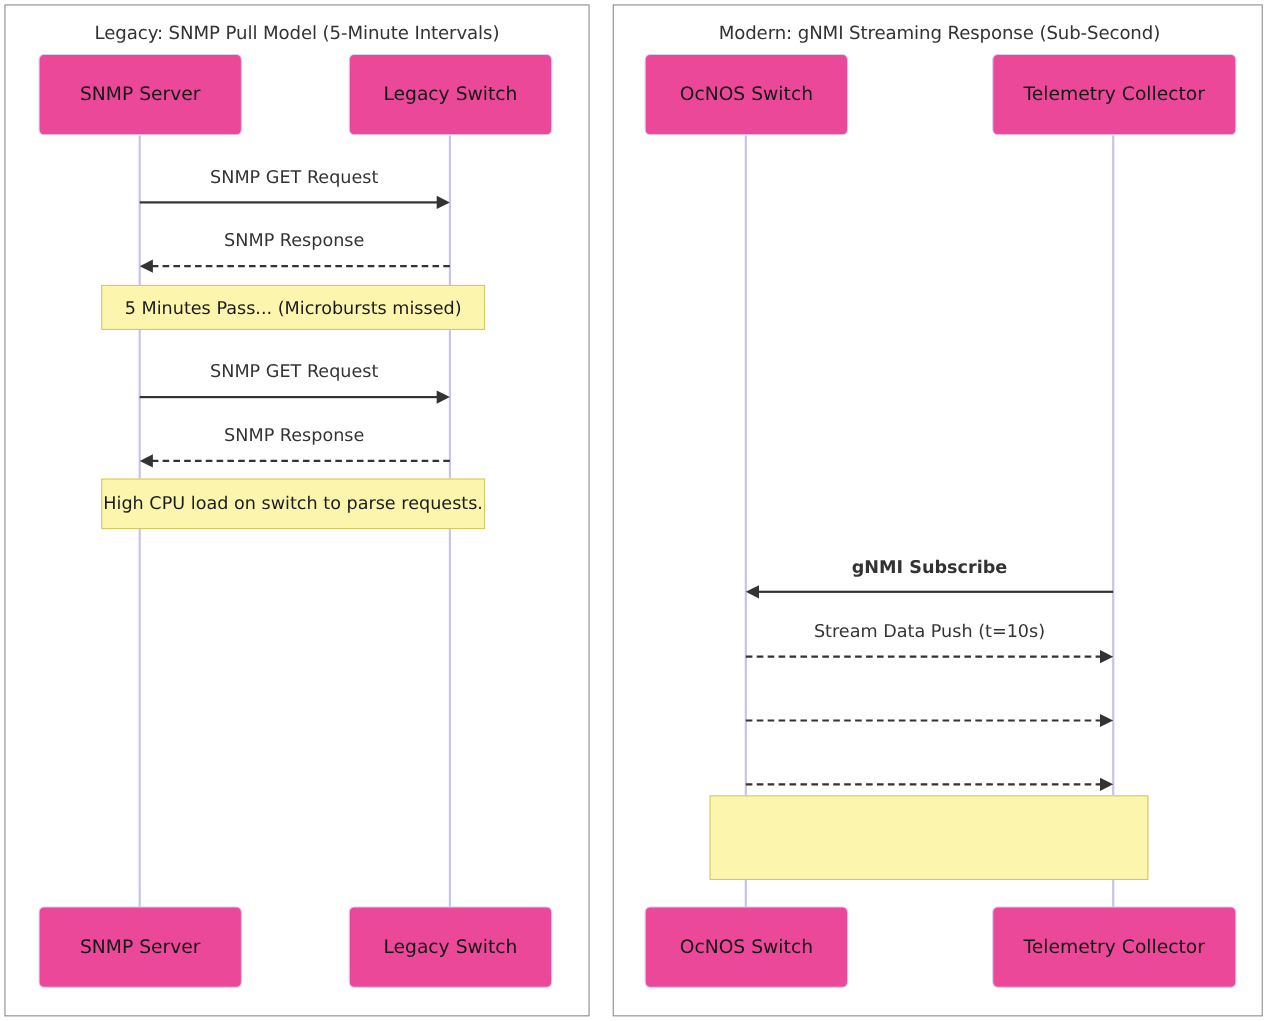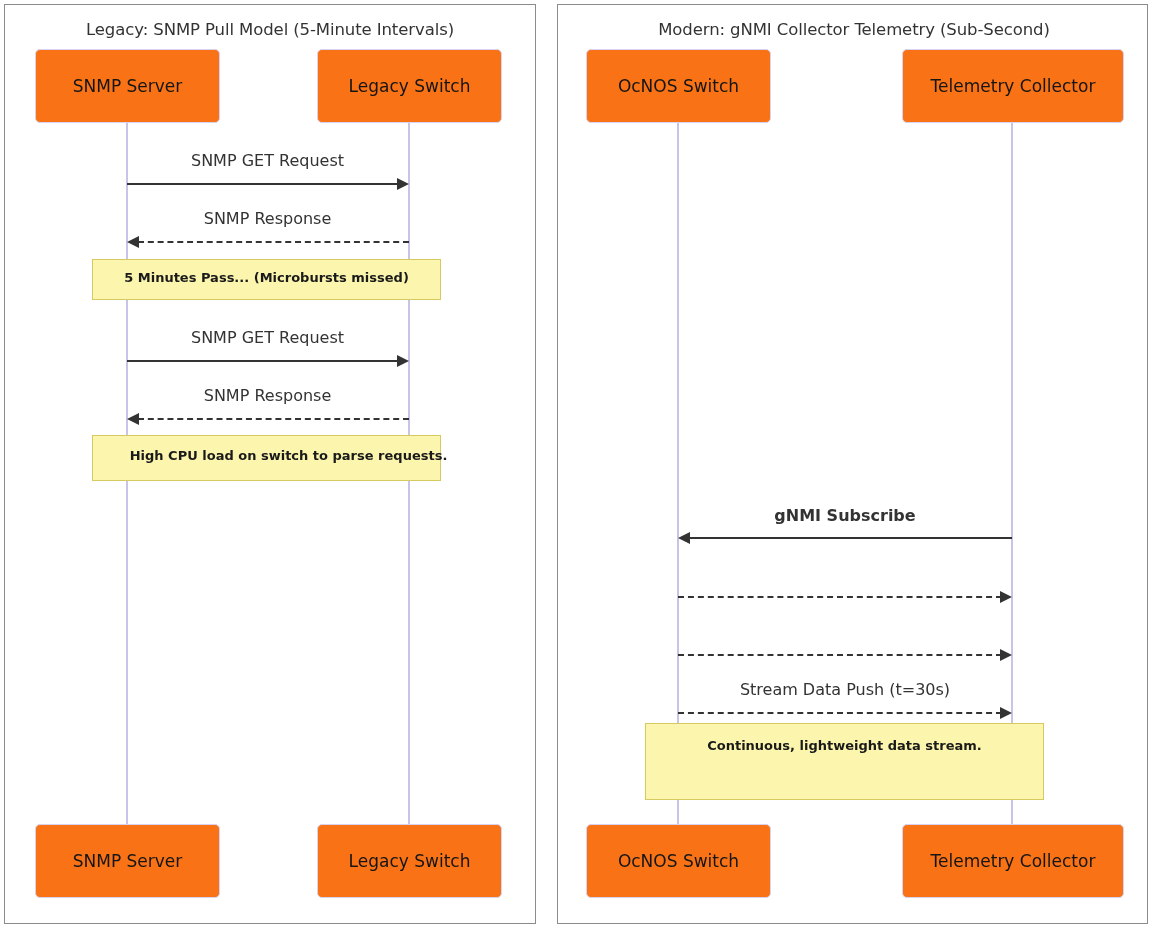--- a/index.html
+++ b/index.html
@@ -40,21 +40,21 @@
 
   .lifeline {
     position: absolute;
     width: 2px;
     background: #c8c4e8;
   }
 
   .participant {
     position: absolute;
     box-sizing: border-box;
-    background: #f97316;
+    background: #ec4899;
     border: 1.4px solid #d6d2ef;
     border-radius: 5px;
     display: flex;
     align-items: center;
     justify-content: center;
     font-size: 17px;
     color: #151515;
     white-space: nowrap;
   }
 
@@ -89,25 +89,24 @@
     box-sizing: border-box;
     background: #fbf5ad;
     border: 1.4px solid #d6c95f;
     display: flex;
     align-items: center;
     justify-content: center;
   }
   .note-text {
     position: absolute;
     text-align: center;
-    font-size: 13px;
+    font-size: 16px;
     color: #1a1a1a;
     white-space: nowrap;
     line-height: 1.35;
-    font-weight: bold;
   }
 </style>
 </head>
 <body>
 
 <div class="canvas">
 
   <div class="panel" id="panel-left"></div>
 
   <div class="diagram-title" style="left:36px; top:20px; width:468px;">Legacy: SNMP Pull Model (5-Minute Intervals)</div>
@@ -135,60 +134,60 @@
 
   <div class="msg-label" style="left:127px; top:328px; width:281px;">SNMP GET Request</div>
   <div class="arrow-line" style="left:127px; top:360px; width:272px;"></div>
   <div class="arrow-head right" style="left:397px; top:355px;"></div>
 
   <div class="msg-label" style="left:127px; top:386px; width:281px;">SNMP Response</div>
   <div class="arrow-line dotted" style="left:138px; top:418px; width:271px;"></div>
   <div class="arrow-head left" style="left:127px; top:413px;"></div>
 
   <div class="note" style="left:92px; top:435px; width:349px; height:46px;"></div>
-  <div class="note-text" style="left:92px; top:447px; width:349px;padding-left:22px;">High CPU load on switch to parse requests.</div>
+  <div class="note-text" style="left:92px; top:447px; width:349px;">High CPU load on switch to parse requests.</div>
 
   <div class="participant" style="left:35px; top:824px; width:185px; height:74px;">
     <span>SNMP Server</span>
   </div>
   <div class="participant" style="left:317px; top:824px; width:185px; height:74px;">
     <span>Legacy Switch</span>
   </div>
 
   <div class="panel" id="panel-right"></div>
 
-  <div class="diagram-title" style="left:589px; top:20px; width:530px;">Modern: gNMI Collector Telemetry (Sub-Second)</div>
+  <div class="diagram-title" style="left:589px; top:20px; width:530px;">Modern: gNMI Streaming Response (Sub-Second)</div>
 
   <div class="lifeline" style="left:677px; top:123px; height:703px;"></div>
   <div class="lifeline" style="left:1011px; top:123px; height:703px;"></div>
 
   <div class="participant" style="left:586px; top:49px; width:185px; height:74px;">
     <span>OcNOS Switch</span>
   </div>
   <div class="participant" style="left:902px; top:49px; width:222px; height:74px;">
     <span>Telemetry Collector</span>
   </div>
 
   <div class="msg-label" style="left:678px; top:506px; width:334px;font-weight:bold;">gNMI Subscribe</div>
   <div class="arrow-line" style="left:689px; top:537px; width:323px;"></div>
   <div class="arrow-head left" style="left:678px; top:532px;"></div>
 
+  <div class="msg-label" style="left:678px; top:564px; width:334px;">Stream Data Push (t=10s)</div>
   <div class="arrow-line dotted" style="left:678px; top:596px; width:324px;"></div>
   <div class="arrow-head right" style="left:1000px; top:591px;"></div>
 
   <div class="arrow-line dotted" style="left:678px; top:654px; width:324px;"></div>
   <div class="arrow-head right" style="left:1000px; top:649px;"></div>
 
-  <div class="msg-label" style="left:678px; top:680px; width:334px;">Stream Data Push (t=30s)</div>
   <div class="arrow-line dotted" style="left:678px; top:712px; width:324px;"></div>
   <div class="arrow-head right" style="left:1000px; top:707px;"></div>
 
   <div class="note" style="left:645px; top:723px; width:399px; height:77px;"></div>
   <div class="note-text" style="left:645px; top:737px; width:399px;">
-    <span>Continuous, lightweight data stream.</span><br>
+    <br>
   </div>
 
   <div class="participant" style="left:586px; top:824px; width:185px; height:74px;">
     <span>OcNOS Switch</span>
   </div>
   <div class="participant" style="left:902px; top:824px; width:222px; height:74px;">
     <span>Telemetry Collector</span>
   </div>
 
 </div>

